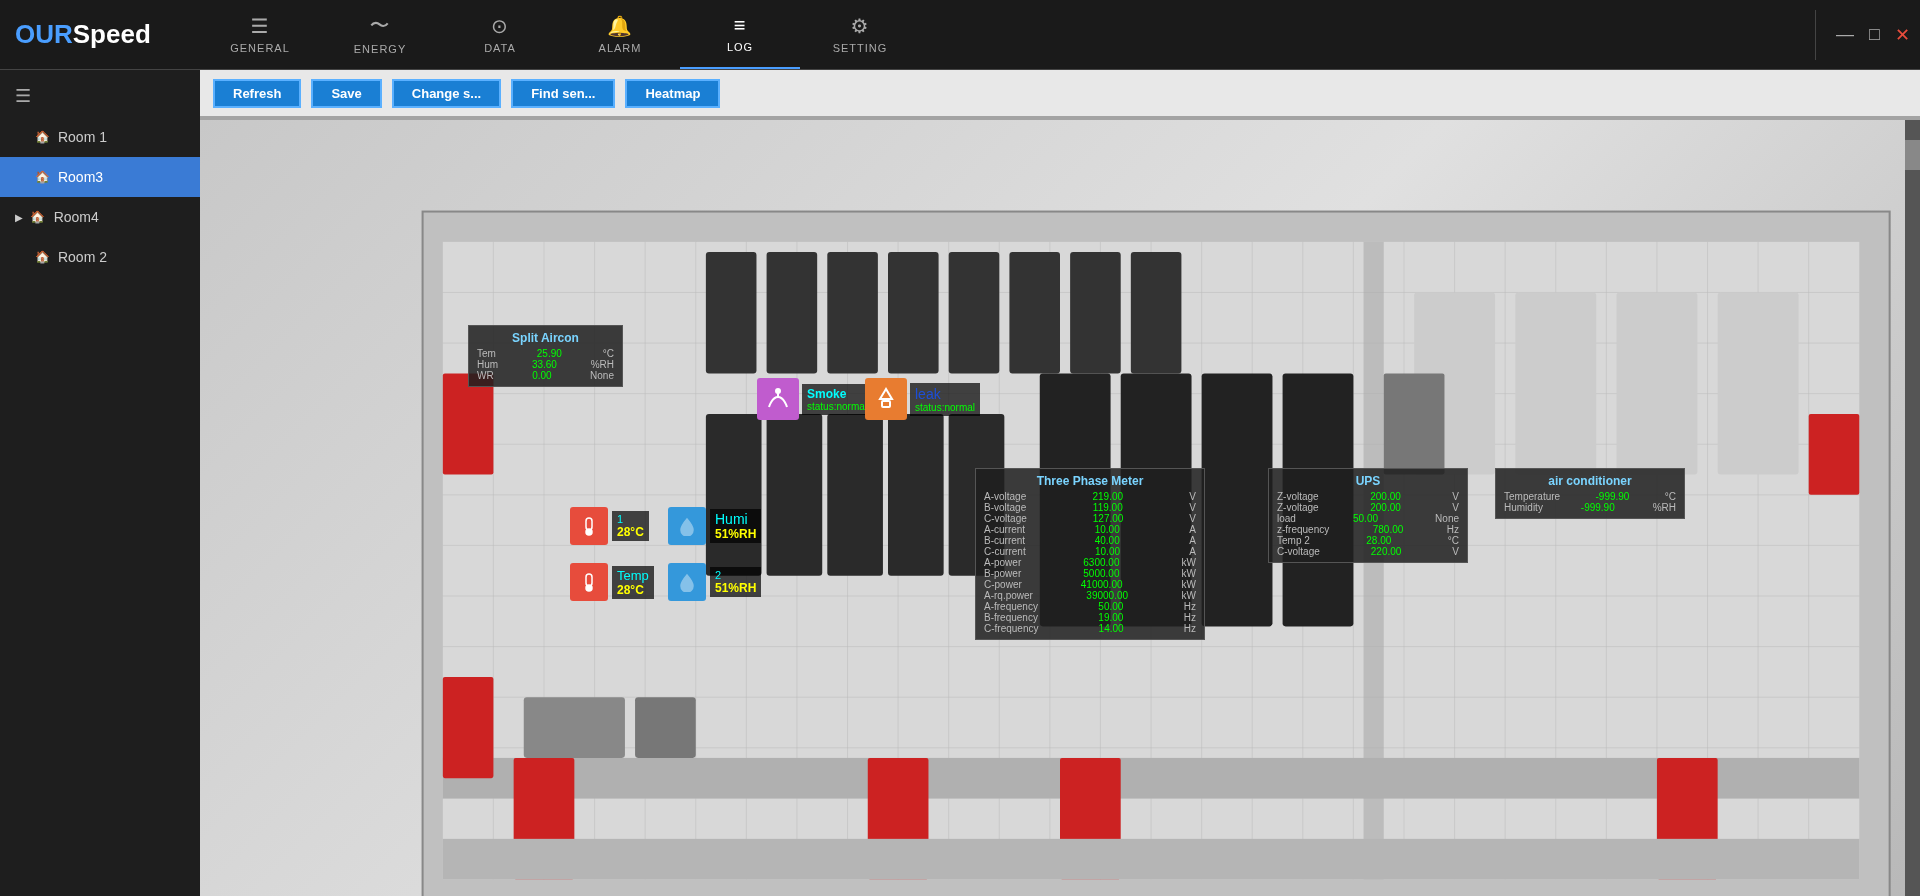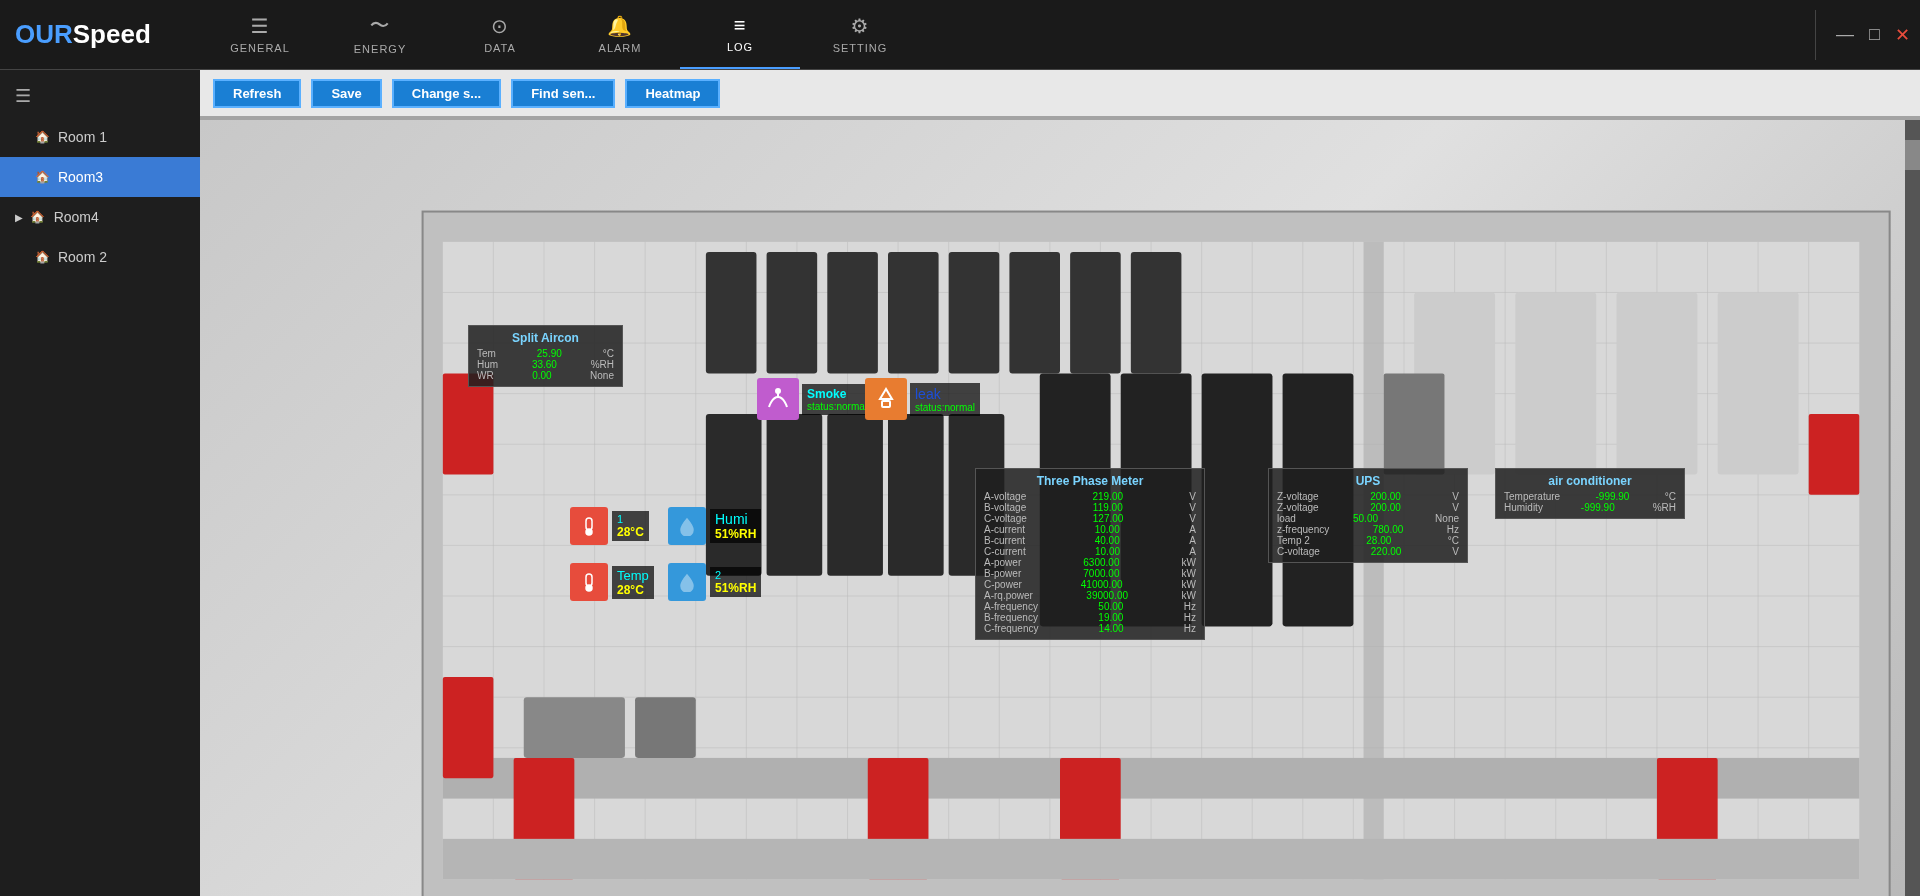--- a/index.html
+++ b/index.html
@@ -463,21 +463,21 @@
             <span class="sensor-value">10.00</span>
             <span class="sensor-unit">A</span>
           </div>
         <div class="sensor-row">
             <span class="sensor-label">A-power</span>
             <span class="sensor-value">6300.00</span>
             <span class="sensor-unit">kW</span>
           </div>
         <div class="sensor-row">
             <span class="sensor-label">B-power</span>
-            <span class="sensor-value">7000.00</span>
+            <span class="sensor-value">5000.00</span>
             <span class="sensor-unit">kW</span>
           </div>
         <div class="sensor-row">
             <span class="sensor-label">C-power</span>
             <span class="sensor-value">41000.00</span>
             <span class="sensor-unit">kW</span>
           </div>
         <div class="sensor-row">
             <span class="sensor-label">A-rq.power</span>
             <span class="sensor-value">39000.00</span>

